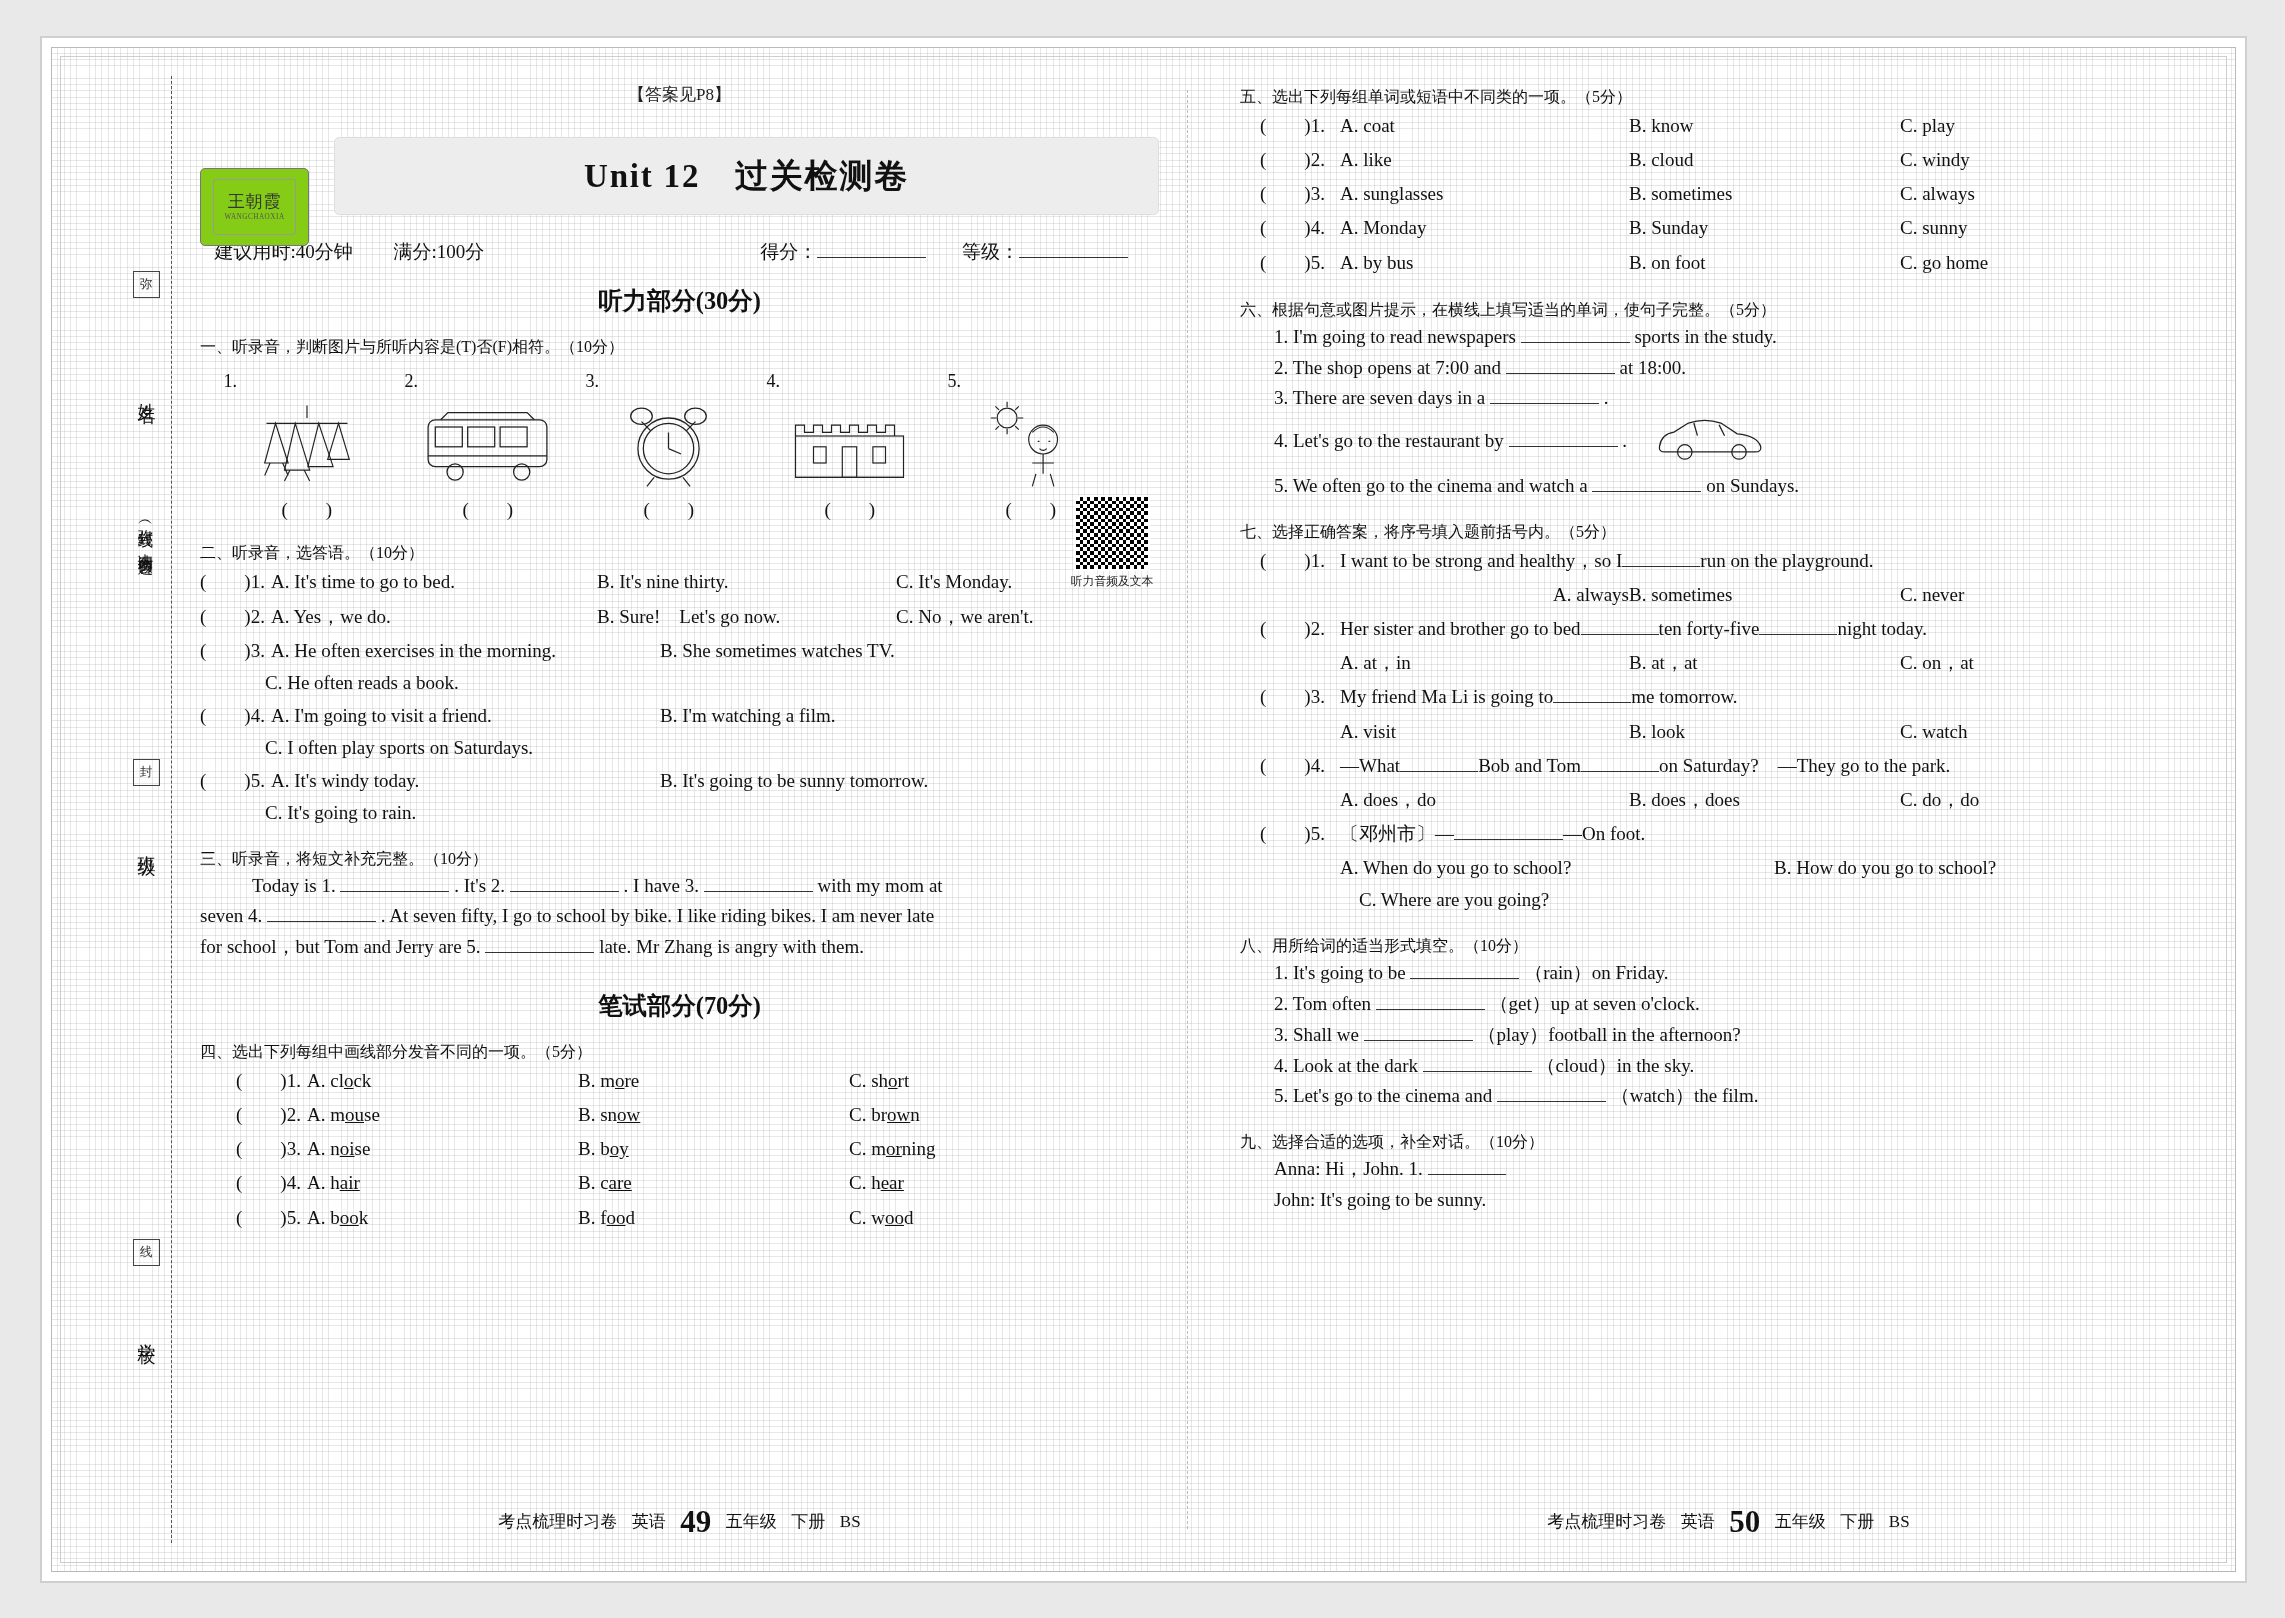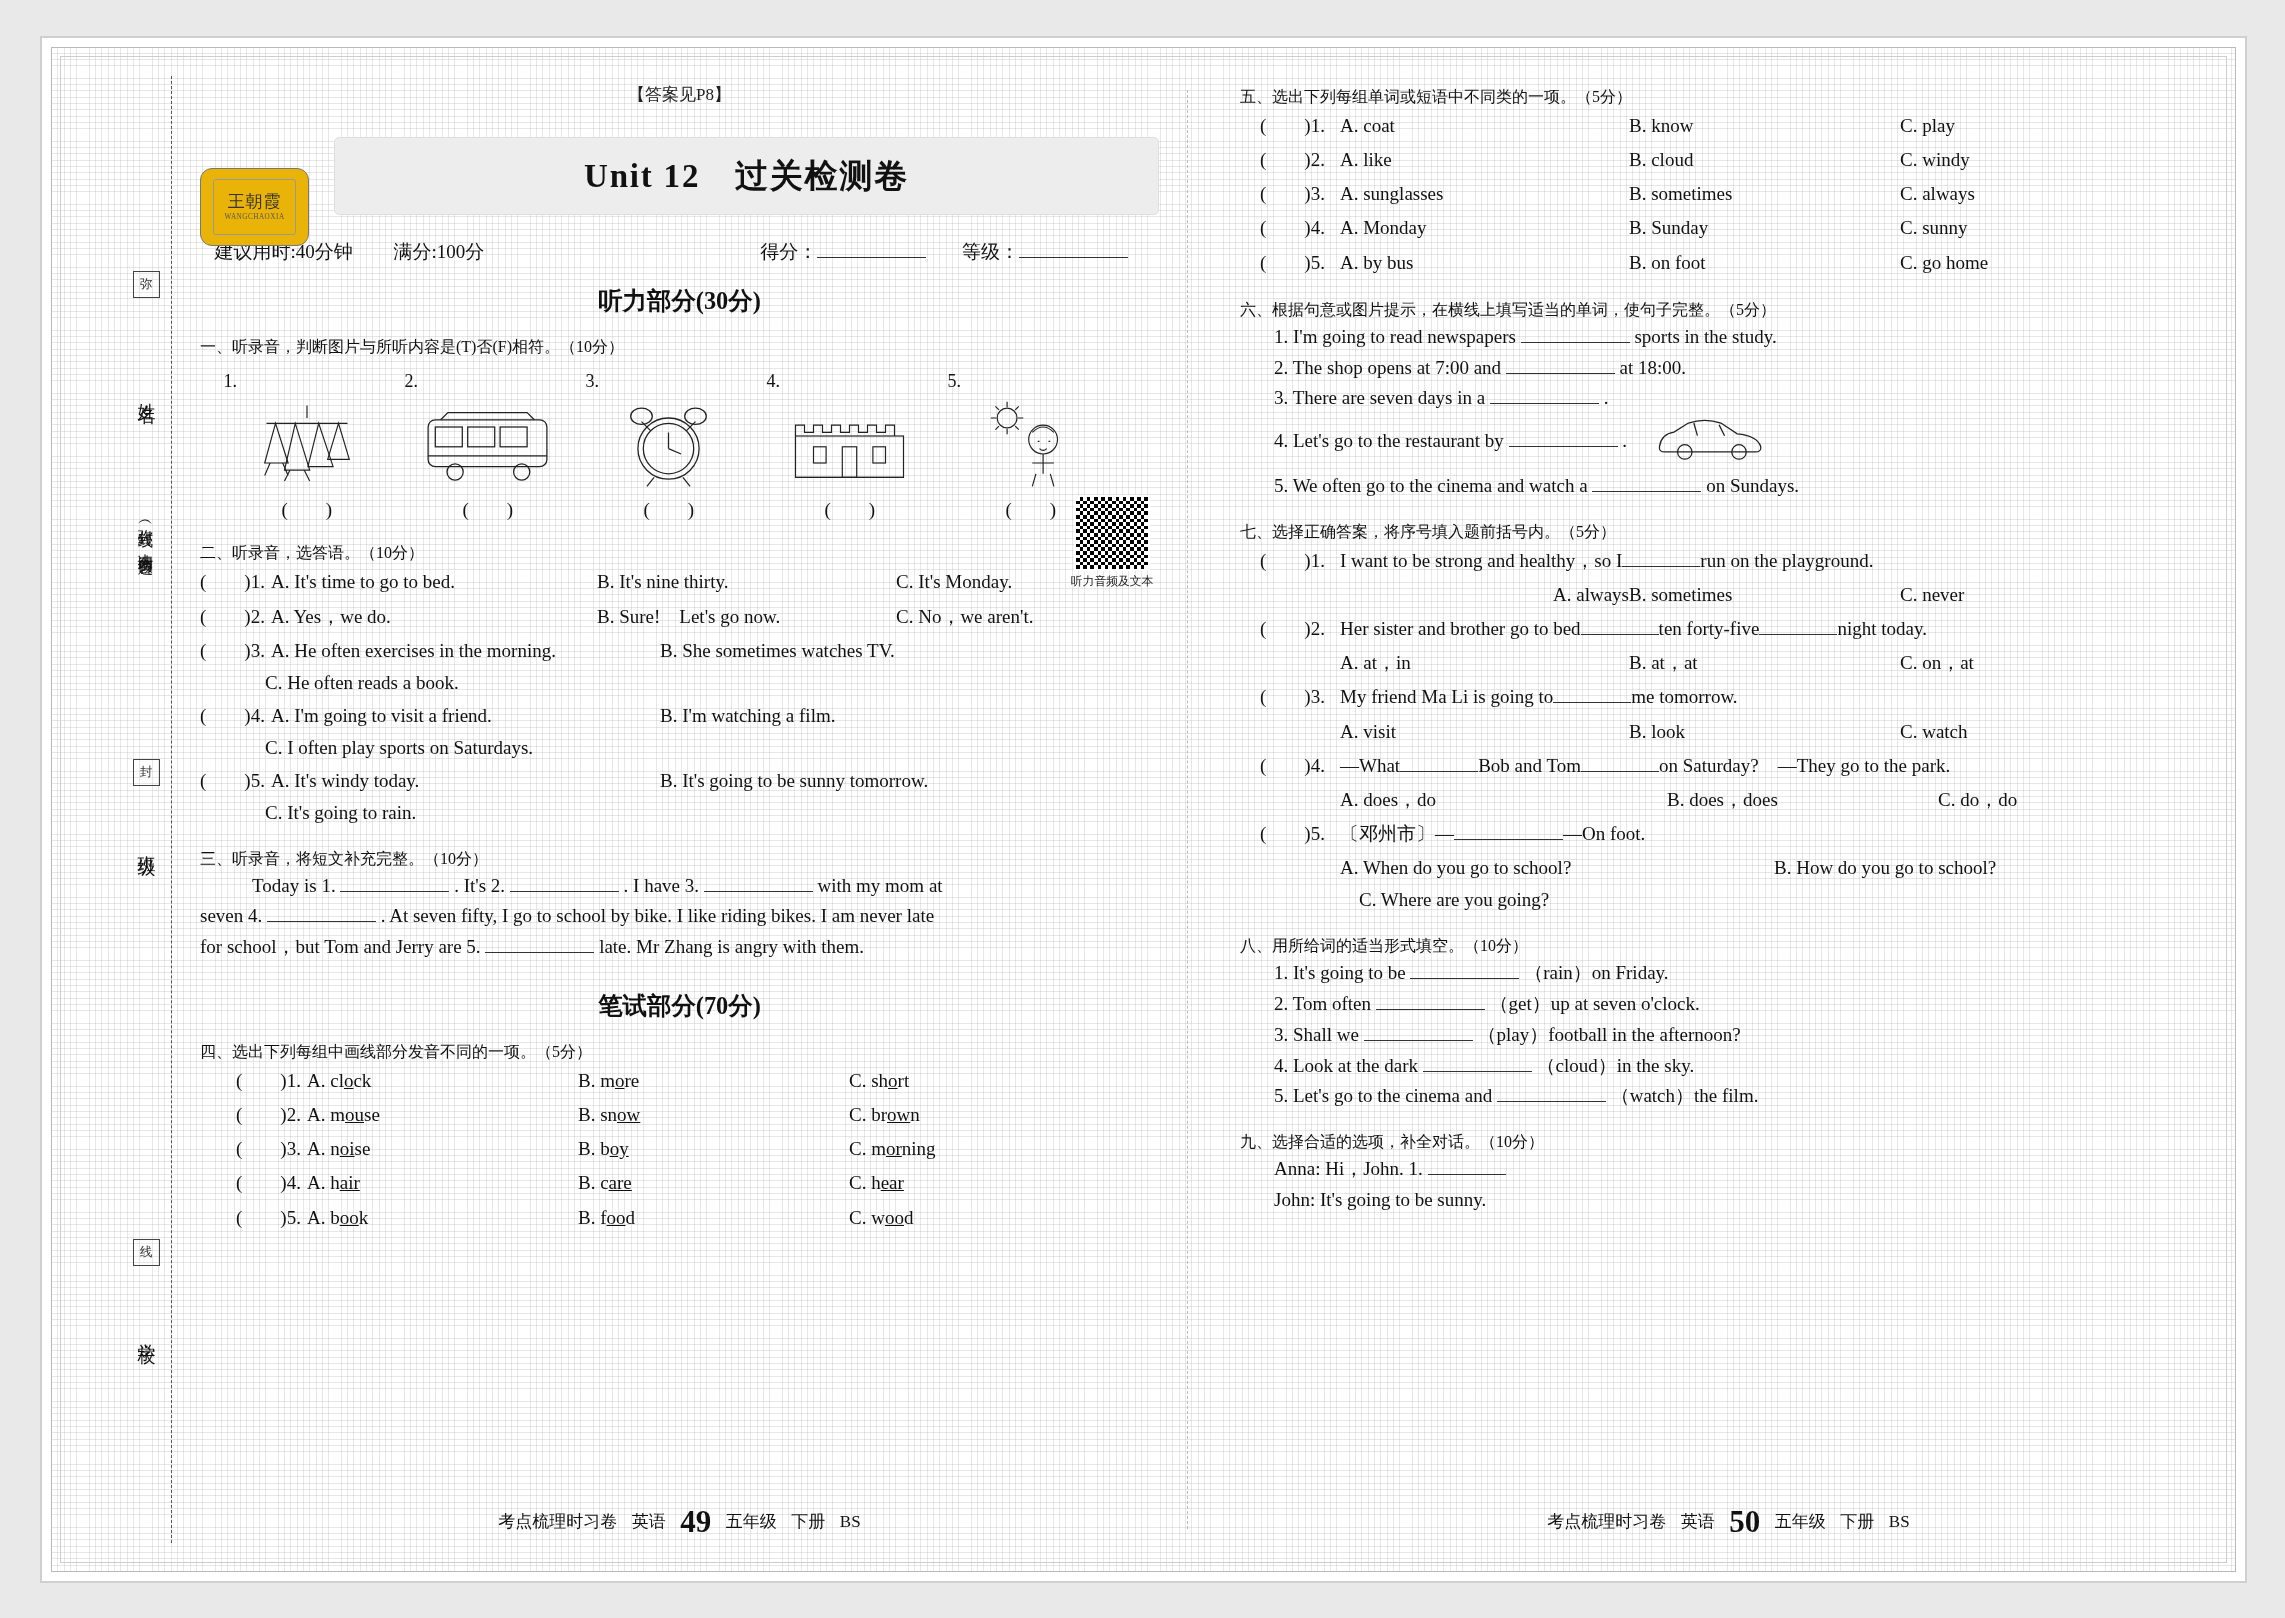--- a/index.html
+++ b/index.html
@@ -57,23 +57,23 @@
   }
   .col-left { left: 127px; width: 959px; }
   .col-right { left: 1167px; width: 977px; }
   .vsep { position:absolute; left:1114px; top: 27px; bottom: 27px; border-left:0.9px dashed #bbb; }
 
   .answer-ref {
     font-size: 17px; text-align: center; color: #222; margin-bottom: 5.4px;
   }
   .logo-badge {
     position: absolute; left: 0px; top: 31px; width: 109px; height: 78px;
-    border: 1.4px solid #777; border-radius: 12px;
+    border: 1.4px solid #777; border-radius: 5px;
     display:flex; align-items:center; justify-content:center;
-    background: #eab308;
+    background: #84cc16;
     font-size: 11.8px; color:#333; text-align:center; line-height:1.2;
   }
   .logo-inner {
      width: 83px; height: 56px; border:0.9px solid #999; border-radius:2.7px;
      display:flex; flex-direction:column; align-items:center; justify-content:center;
      font-family:"Liberation Serif", serif;
   }
   .logo-cn { font-size: 17px; letter-spacing:0.9px; }
   .logo-en { font-size: 7.2px; letter-spacing:0.5px; color:#555; }
 
@@ -500,21 +500,21 @@
 
       <div class="opt-row">
         <div class="opt-brk" style="padding-left:20px;width:100px;">(　　)4.</div>
         <div style="flex:1;">
           <span>—What</span><span class="blank-s"></span><span>Bob and Tom</span><span class="blank-s"></span><span>on Saturday?　—They go to the park.</span>
         </div>
       </div>
       <div class="opt-row">
         <div class="opt-brk" style="width:100px;"></div>
         <div class="opt-a" style="width:289px;">A. does，do</div>
-        <div class="opt-b" style="width:271px;margin-left:38px;">B. does，does</div>
+        <div class="opt-b" style="width:271px;">B. does，does</div>
         <div class="opt-c">C. do，do</div>
       </div>
 
       <div class="opt-row">
         <div class="opt-brk" style="padding-left:20px;width:100px;">(　　)5.</div>
         <div style="flex:1;">
           <span>〔邓州市〕—</span><span class="blank"></span><span>—On foot.</span>
         </div>
       </div>
       <div class="opt-row">

